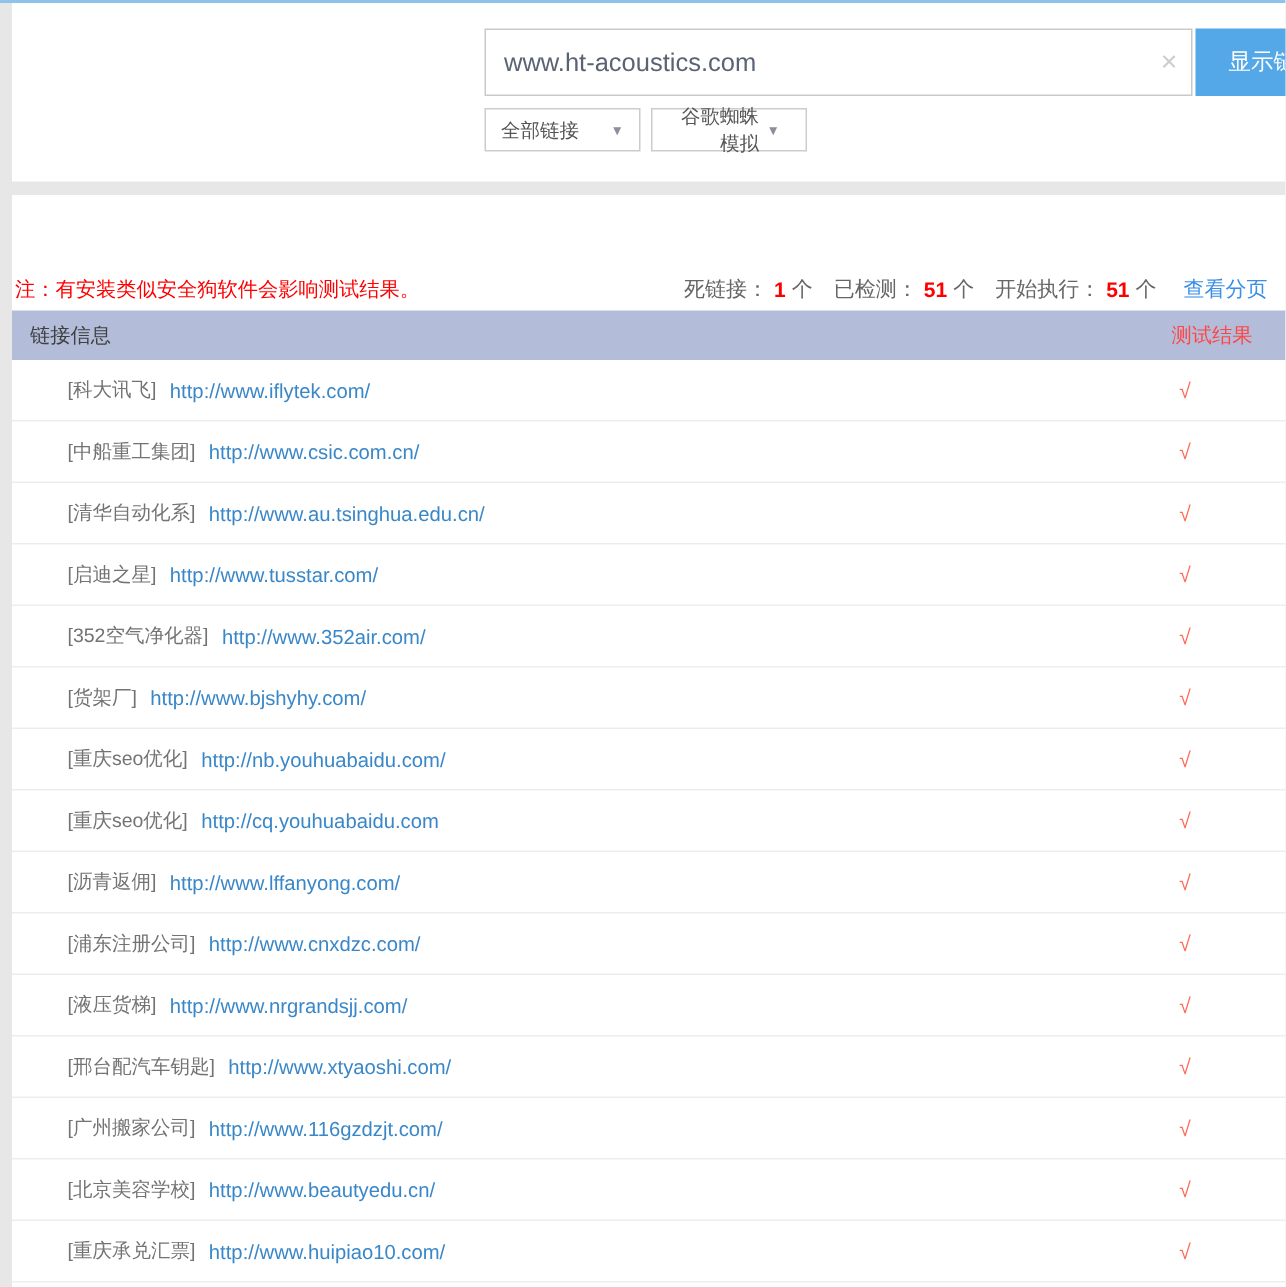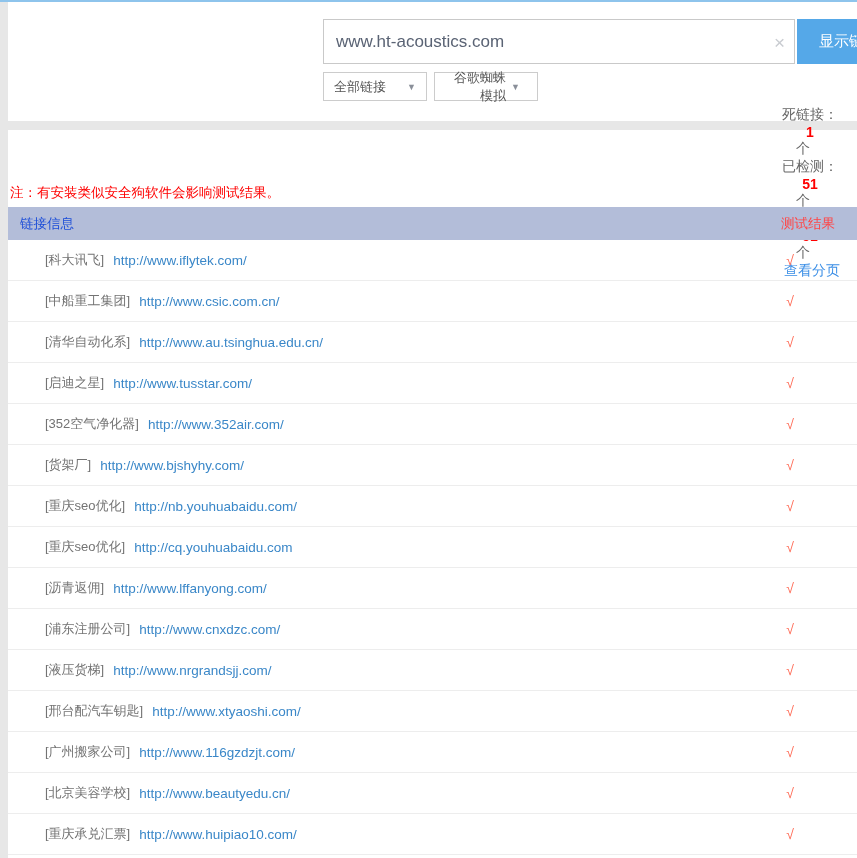--- a/index.html
+++ b/index.html
@@ -51,30 +51,30 @@
     position:absolute; left:749px; top:6px; width:81px; height:34px;
     background:#4aa3e4; color:#fff; border:none; font-size:15px; cursor:pointer;
     font-family:"Liberation Sans", sans-serif;
   }
 
   .note-row {
     position:absolute; left:2px; right:12px; top:50px; height:26px;
     display:flex; justify-content:space-between; align-items:center;gap:20px;
   }
   .note { color:#fe0000; font-size:13.5px; }
-  .stats { display:flex; align-items:center; font-size:14px; color:#666; white-space:nowrap;flex-direction:column; }
+  .stats { display:flex; align-items:center; font-size:14px; color:#666; white-space:nowrap; }
   .stats .num { color:#fe0000; font-weight:bold; margin:0 4px 0 4px; }
   .stats .unit { margin-right:14px; }
   .stats .pager { color:#3a8ee6; cursor:pointer; margin-left:4px; }
 
   .table-header {
     position:absolute; left:0; right:0; top:77px; height:33px; background:#b3bdd9;
     display:flex; align-items:center;
   }
-  .th-info { padding-left:12px; color:#1d4ed8; font-size:13.5px; }
+  .th-info { padding-left:12px; color:#404040; font-size:13.5px; }
   .th-result { position:absolute; right:22px; width:90px; text-align:right; color:#ff4545; font-size:13.5px; }
 
   .rows { position:absolute; left:0; right:0; top:110px; }
   .row {
     position:relative; height:41px; border-bottom:1px solid #ededed;
     display:flex; align-items:center; padding-left:4px;
   }
   .row-name { color:#737373; font-size:13px;padding-left:33px; }
   .row-url { color:#3a87c8; font-size:13.5px; margin-left:9px; cursor:pointer; }
   .row-check { position:absolute; right:22px; width:90px; text-align:center; color:#ff6a55; font-size:14px; }

